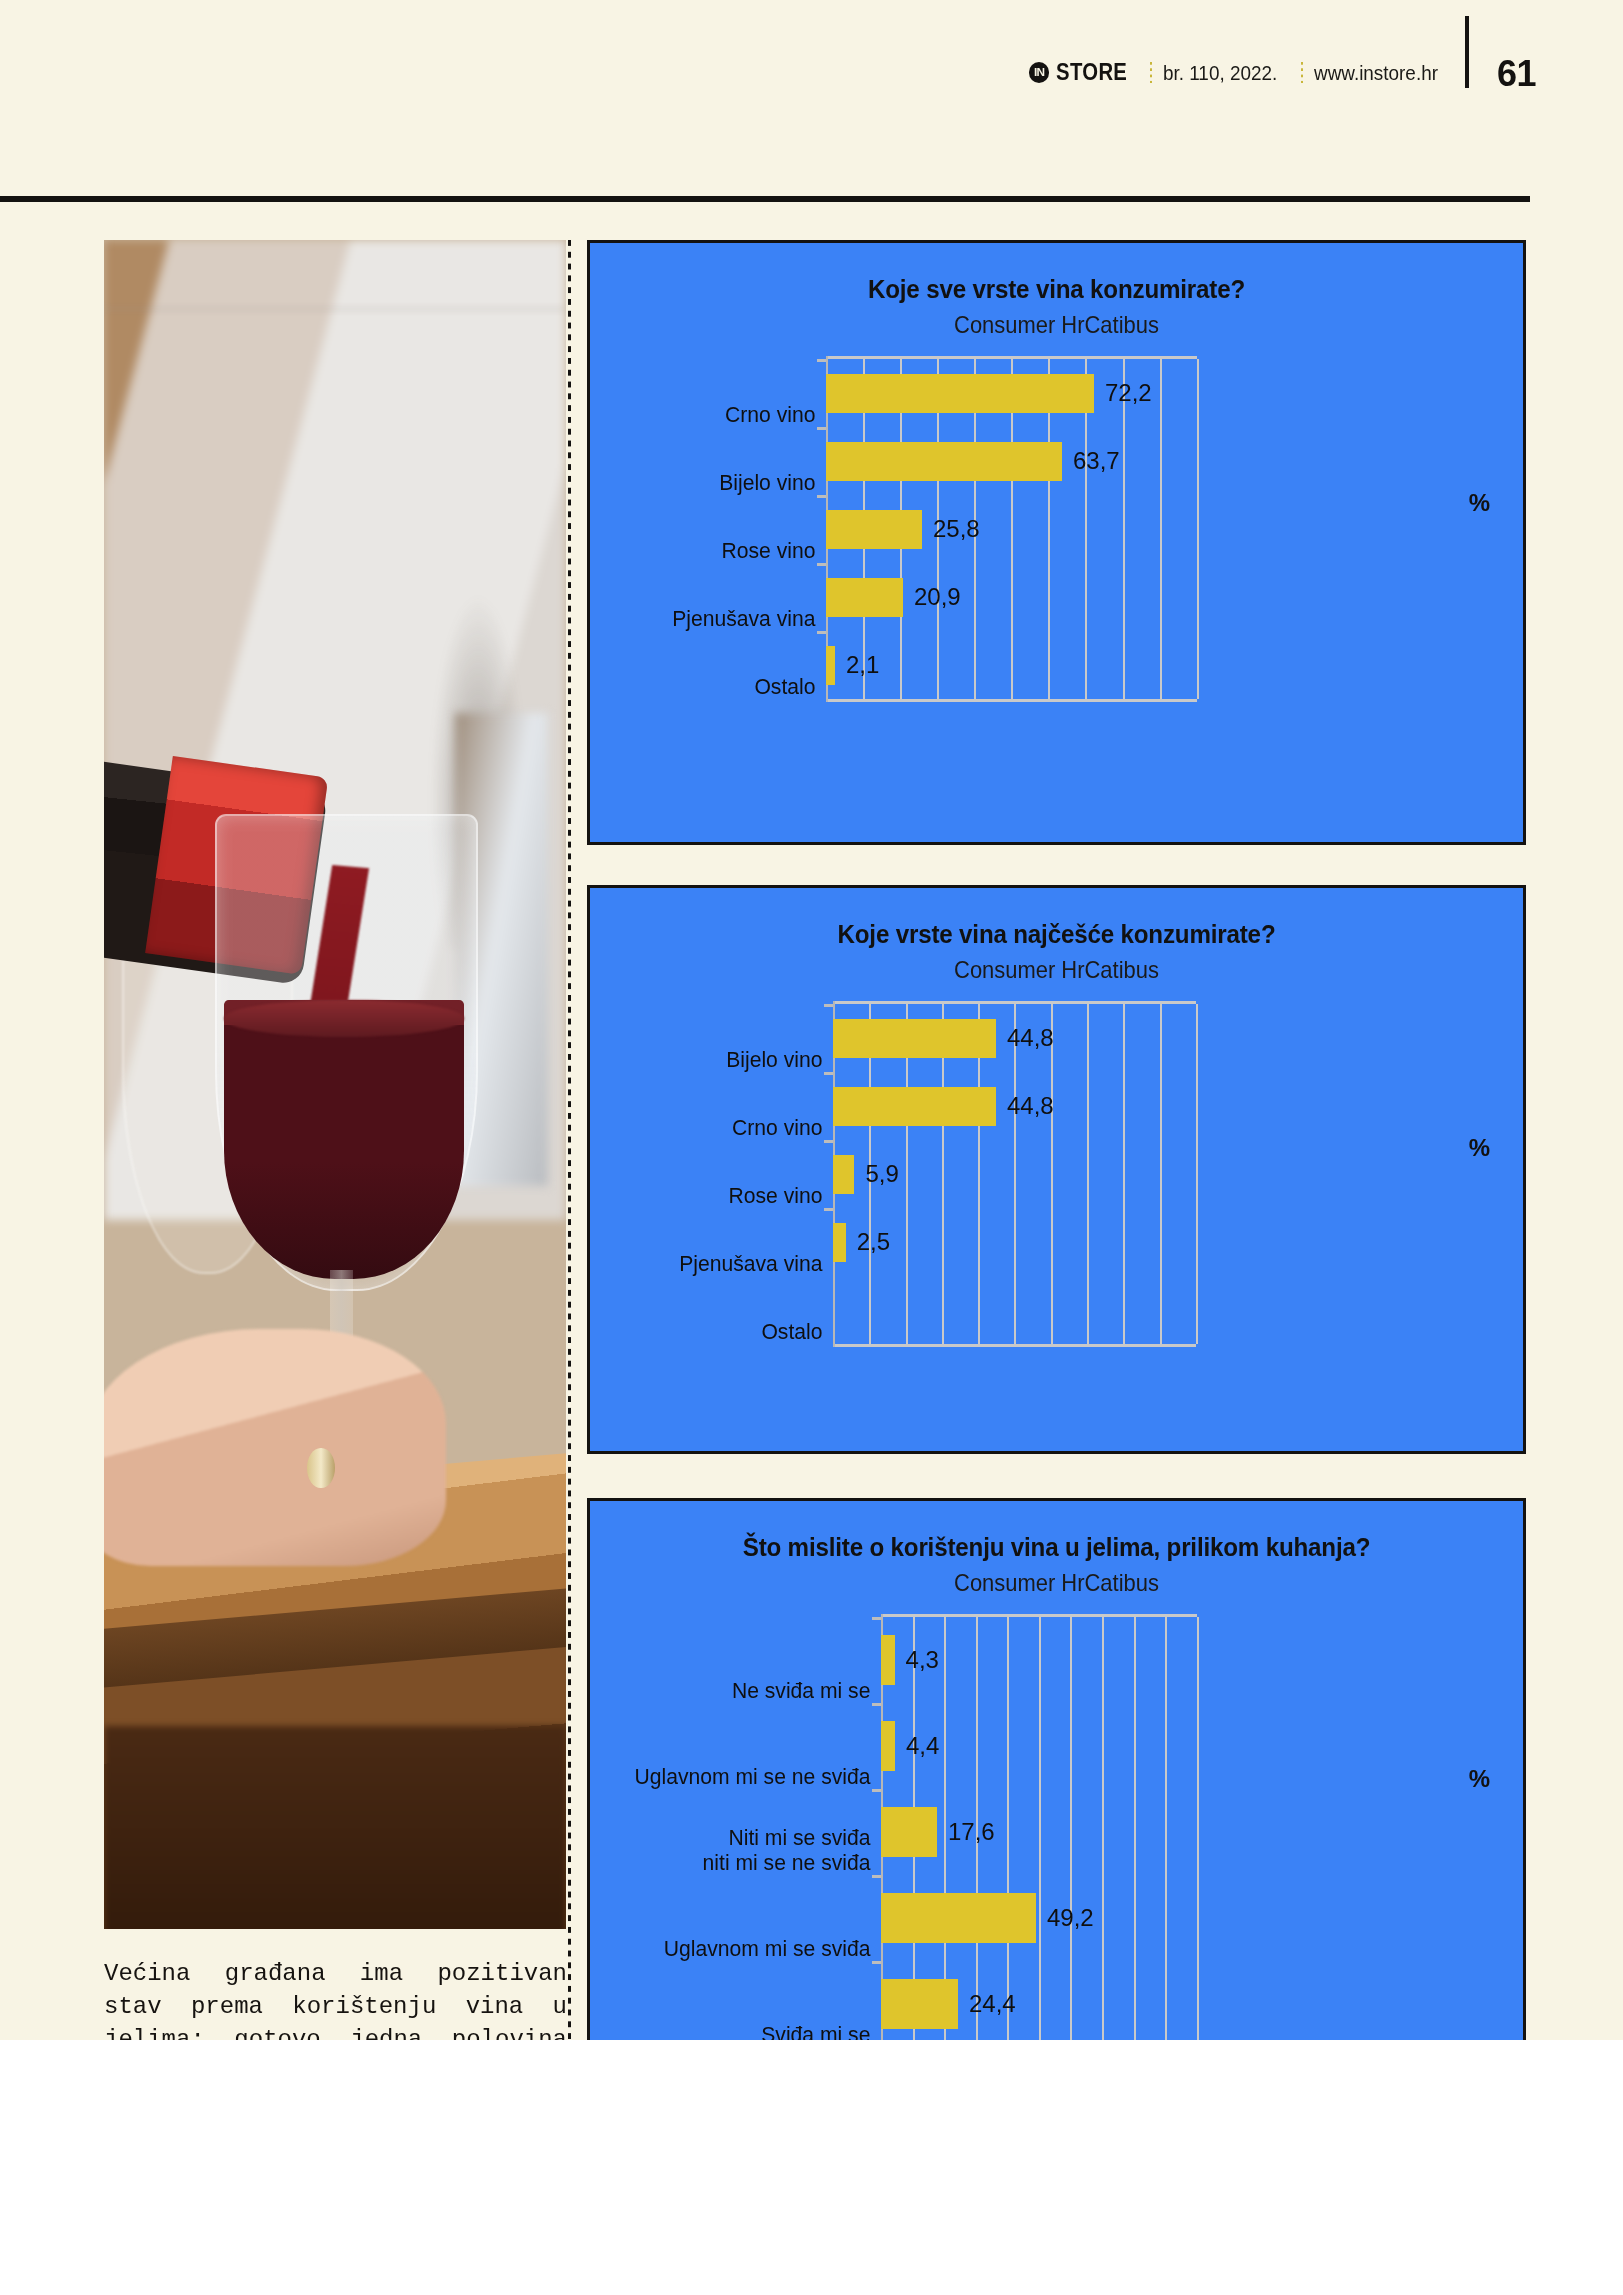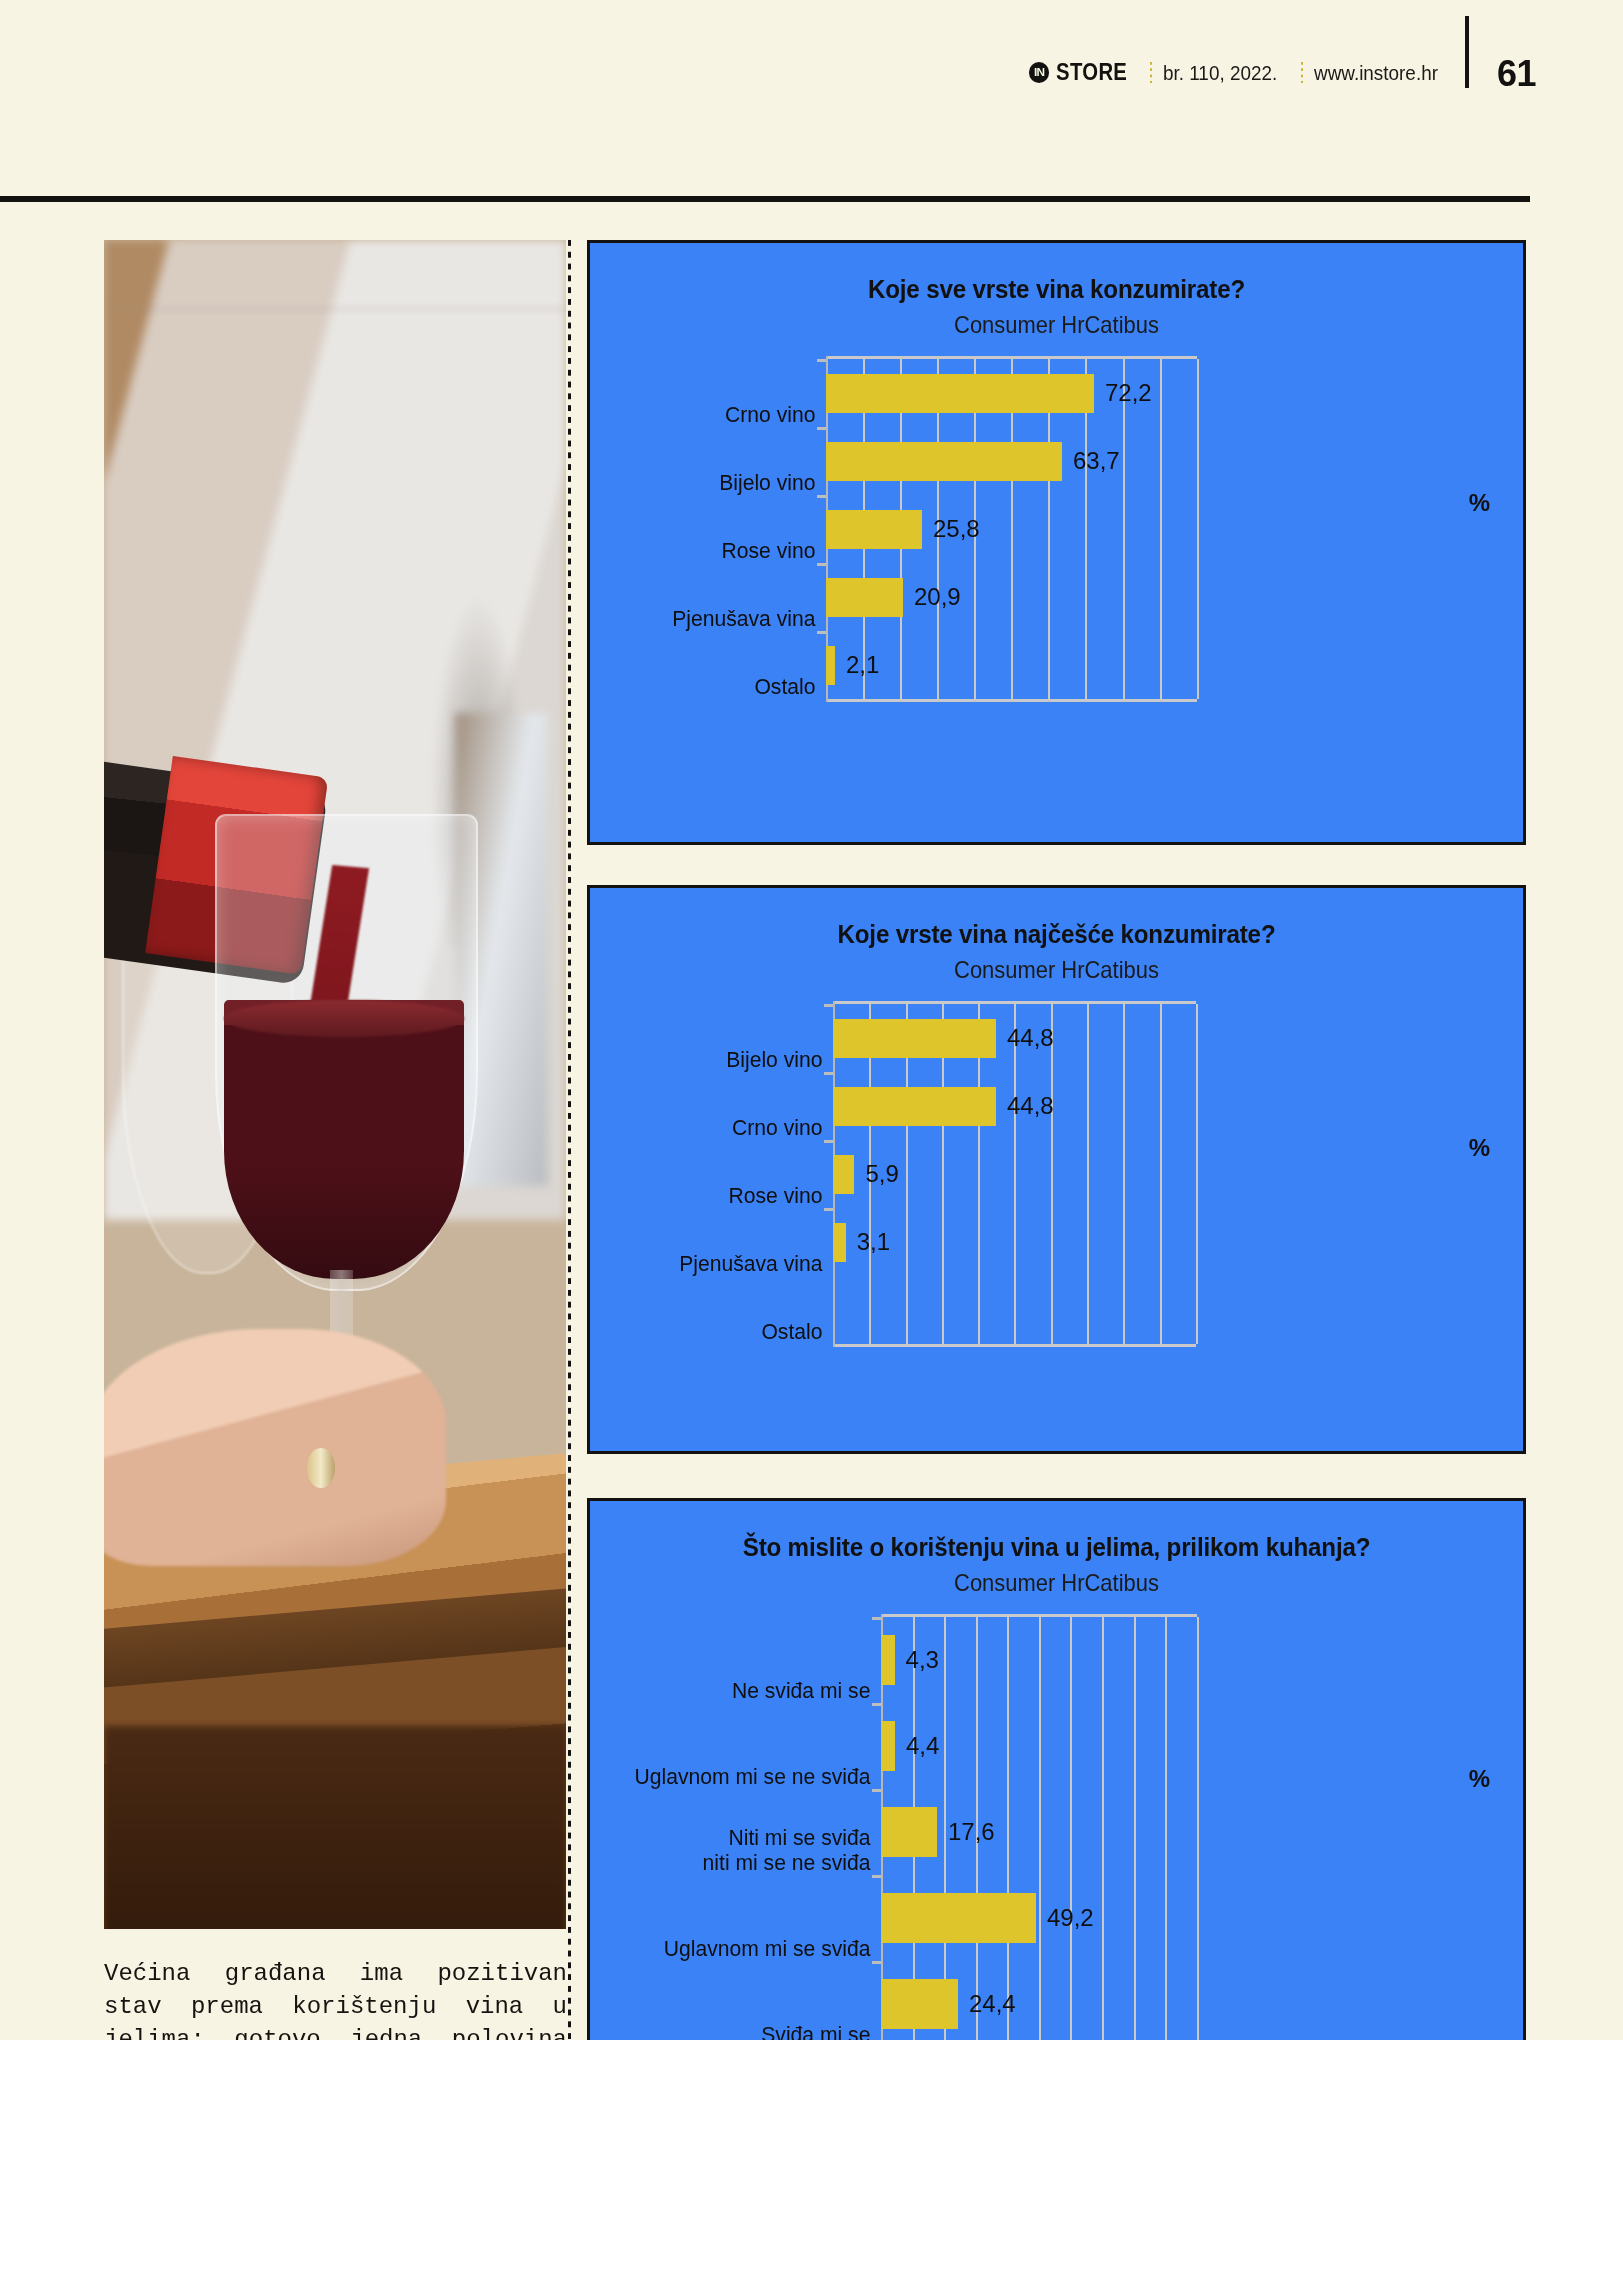--- a/index.html
+++ b/index.html
@@ -526,21 +526,21 @@
               <div class="tick" style="top: 0px;"></div>
               <div class="bar" style="background: rgb(223, 197, 44); width: 21.4px;"></div>
               <span class="bar-value">5,9</span>
             </div>
           </div>
           <div class="row" style="height: 68px;">
             <div class="row-label" style="width: 243px;">Pjenušava vina</div>
             <div class="bar-zone">
               <div class="tick" style="top: 0px;"></div>
               <div class="bar" style="background: rgb(223, 197, 44); width: 12.7px;"></div>
-              <span class="bar-value">3,1</span>
+              <span class="bar-value">2,5</span>
             </div>
           </div>
           <div class="row" style="height: 68px;">
             <div class="row-label" style="width: 243px;">Ostalo</div>
           </div>
         </div>
       </div>
     </div>
   <div class="panel" id="panel-3">
       <div class="chart-title">Što mislite o korištenju vina u jelima, prilikom kuhanja?</div>

